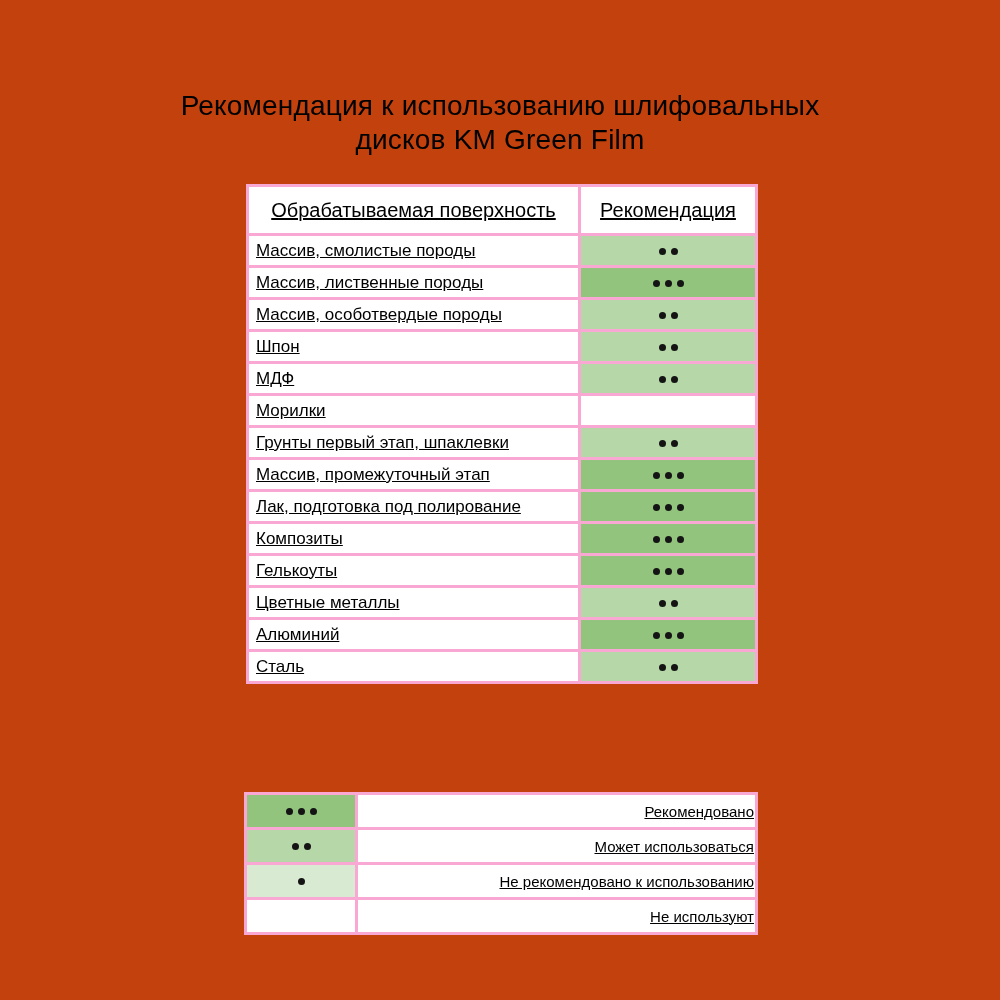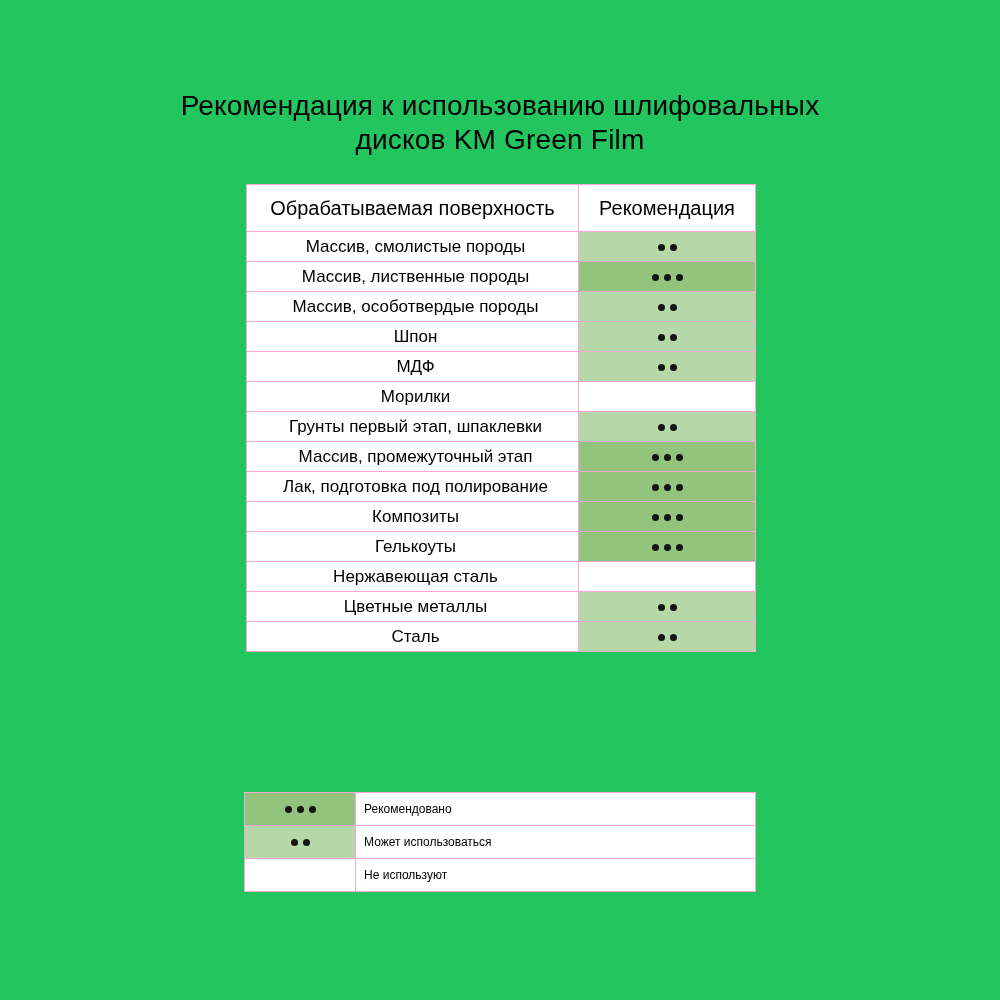--- a/index.html
+++ b/index.html
@@ -6,21 +6,21 @@
     margin: 0;
     padding: 0;
     background: #ffffff;
     font-family: "Liberation Sans", sans-serif;
     color: #000000;
   }
   .page {
     position: relative;
     width: 1000px;
     height: 1000px;
-    background: #22c55e;
+    background: #c2410c;
     overflow: hidden;
   }
   .title {
     position: absolute;
     top: 70px;
     left: 0;
     width: 1000px;
     text-align: center;
     font-size: 28px;
     font-weight: 400;
@@ -29,54 +29,55 @@
   }
   .title .title-line { display: block; }
 
   table {
     border-collapse: collapse;
     table-layout: fixed;
     position: absolute;
     background: #ffffff;
   }
   td, th {
-    border: 1px solid #f9a8d4;
+    border: 3px solid #f9a8d4;
     overflow: hidden;
     white-space: nowrap;
+    text-decoration: underline;
   }
 
   
   .main-table { left: 246px; top: 184px; }
   .main-table col.col-surface { width: 332px; }
   .main-table col.col-rec     { width: 177px; }
   .main-table th {
     height: 44px;
     font-size: 20px;
     font-weight: 400;
     text-align: center;
     vertical-align: middle;
   }
   .main-table td { height: 27px; vertical-align: middle; }
   .surface-cell {
     font-size: 17px;
     padding-left: 7px;
-    text-align: center;
+    text-align: left;
   }
   .rec-cell { text-align: center; }
 
   
   .legend-table { left: 244px; top: 792px; }
   .legend-table col.col-dots  { width: 111px; }
   .legend-table col.col-label { width: 400px; }
   .legend-table td { height: 30px; vertical-align: middle; }
   .legend-dots-cell { text-align: center; }
   .legend-label-cell {
-    font-size: 12px;
+    font-size: 15px;
     padding-left: 8px;
-    text-align: left;
+    text-align: right;
   }
 
   .dot {
     display: inline-block;
     width: 7px;
     height: 7px;
     border-radius: 50%;
     background: #141414;
     margin: 0 2.5px;
     vertical-align: middle;
@@ -142,26 +143,26 @@
         </tr>
         <tr>
           <td class="surface-cell">Композиты</td>
           <td class="rec-cell" style="background: rgb(147, 196, 125);"><span class="dot"></span><span class="dot"></span><span class="dot"></span></td>
         </tr>
         <tr>
           <td class="surface-cell">Гелькоуты</td>
           <td class="rec-cell" style="background: rgb(147, 196, 125);"><span class="dot"></span><span class="dot"></span><span class="dot"></span></td>
         </tr>
         <tr>
-          <td class="surface-cell">Нержавеющая сталь</td>
-          <td class="rec-cell" style="background: rgb(255, 255, 255);"></td>
+          <td class="surface-cell">Цветные металлы</td>
+          <td class="rec-cell" style="background: rgb(182, 215, 168);"><span class="dot"></span><span class="dot"></span></td>
         </tr>
         <tr>
-          <td class="surface-cell">Цветные металлы</td>
-          <td class="rec-cell" style="background: rgb(182, 215, 168);"><span class="dot"></span><span class="dot"></span></td>
+          <td class="surface-cell">Алюминий</td>
+          <td class="rec-cell" style="background: rgb(147, 196, 125);"><span class="dot"></span><span class="dot"></span><span class="dot"></span></td>
         </tr>
         <tr>
           <td class="surface-cell">Сталь</td>
           <td class="rec-cell" style="background: rgb(182, 215, 168);"><span class="dot"></span><span class="dot"></span></td>
         </tr>
       </tbody>
   </table>
 
   <table class="legend-table">
     <colgroup>
@@ -171,19 +172,23 @@
     <tbody id="legend-tbody">
         <tr>
           <td class="legend-dots-cell" style="background: rgb(147, 196, 125);"><span class="dot"></span><span class="dot"></span><span class="dot"></span></td>
           <td class="legend-label-cell">Рекомендовано</td>
         </tr>
         <tr>
           <td class="legend-dots-cell" style="background: rgb(182, 215, 168);"><span class="dot"></span><span class="dot"></span></td>
           <td class="legend-label-cell">Может использоваться</td>
         </tr>
         <tr>
+          <td class="legend-dots-cell" style="background: rgb(217, 234, 211);"><span class="dot"></span></td>
+          <td class="legend-label-cell">Не рекомендовано к использованию</td>
+        </tr>
+        <tr>
           <td class="legend-dots-cell" style="background: rgb(255, 255, 255);"></td>
           <td class="legend-label-cell">Не используют</td>
         </tr>
       </tbody>
   </table>
 
 </div>
 
 </body></html>

